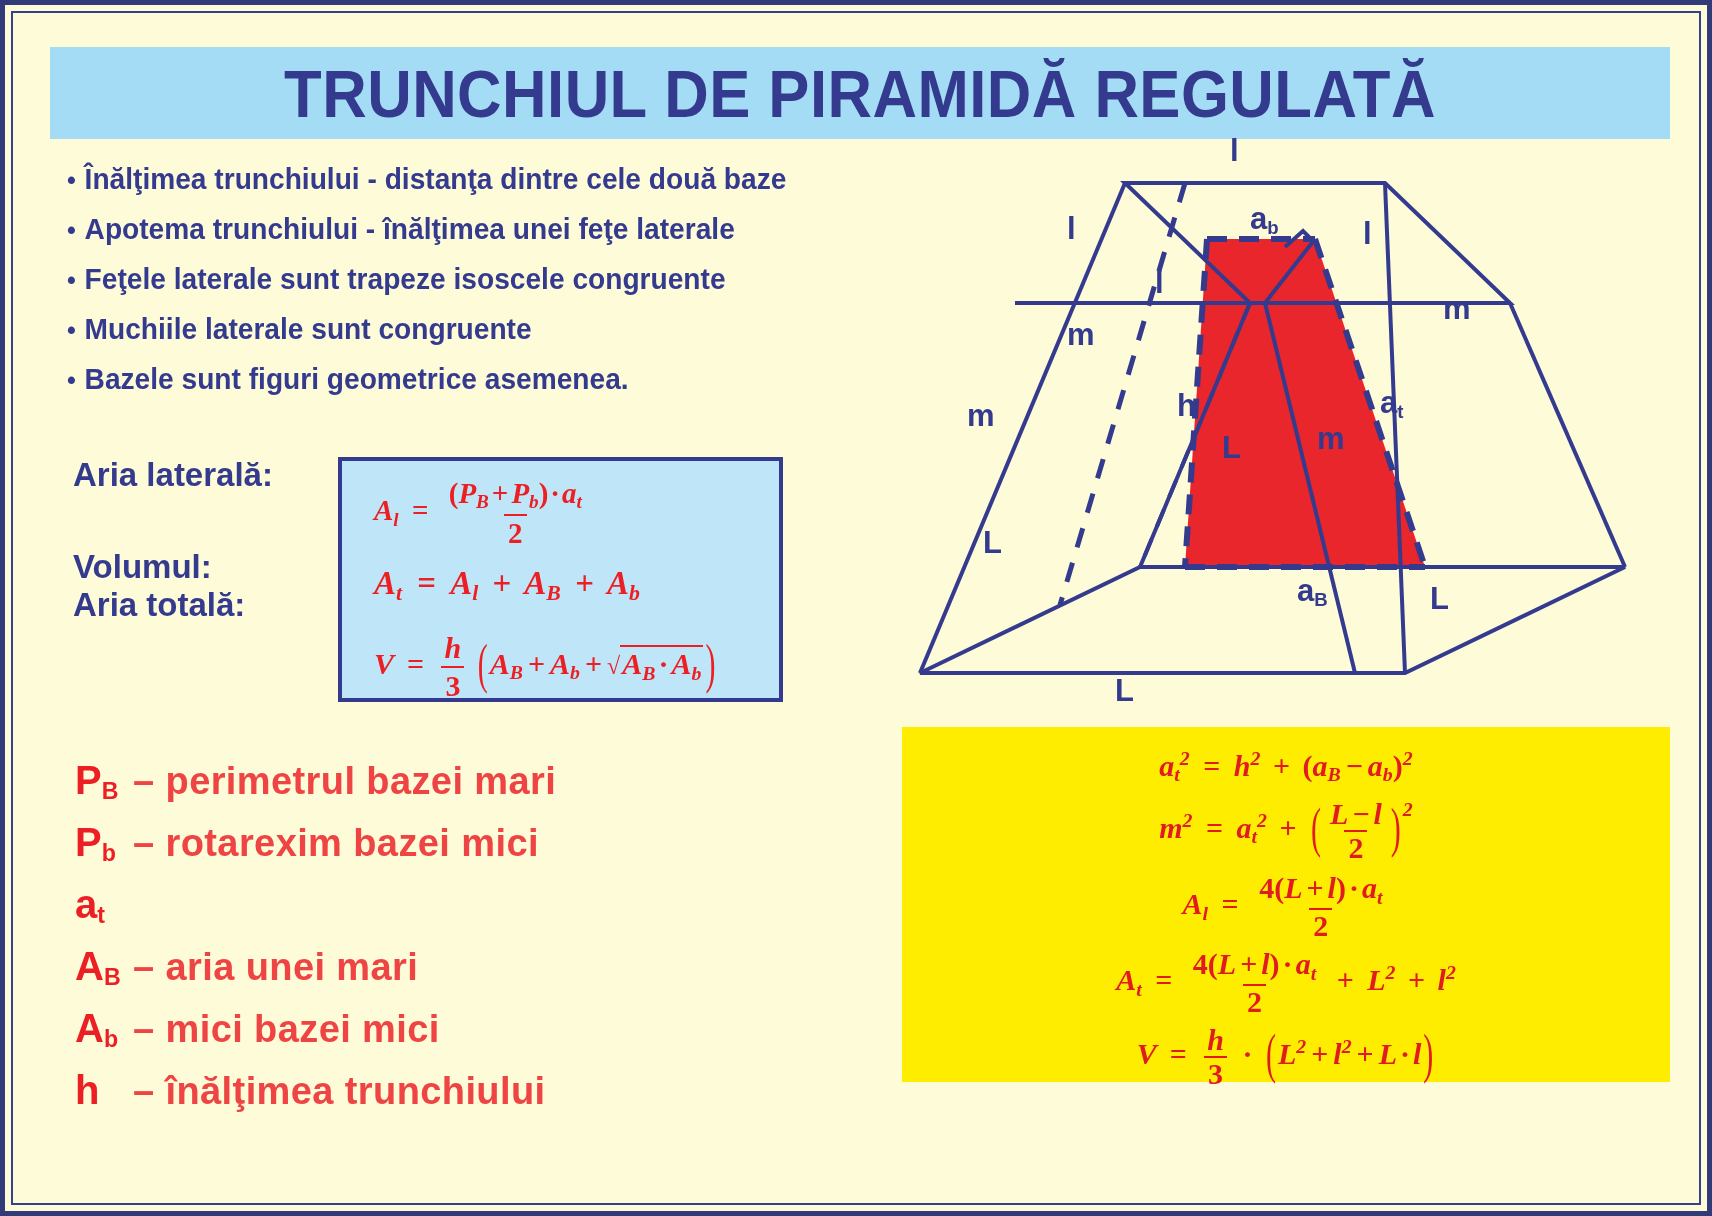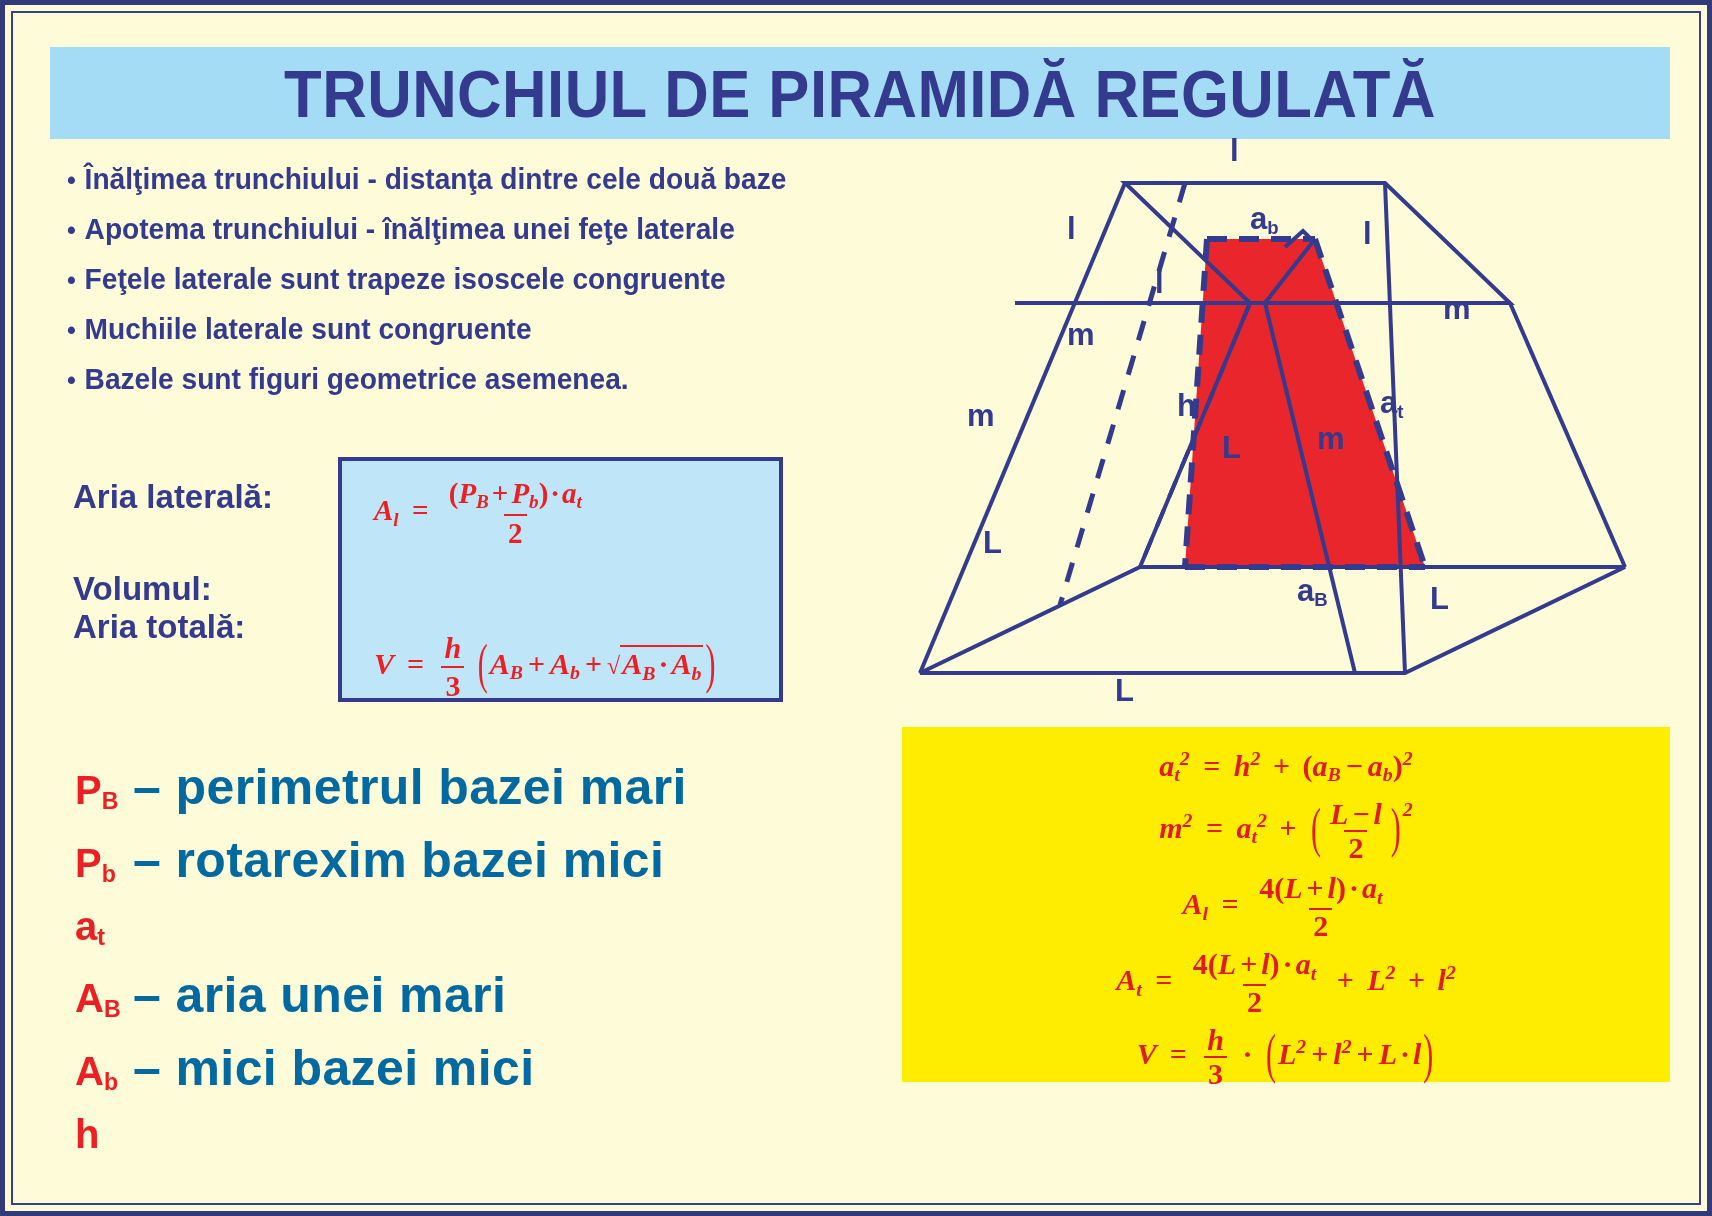--- a/index.html
+++ b/index.html
@@ -71,21 +71,21 @@
     font-size: 26px;
     line-height: 1;
     margin-right: 9px;
     color: #343b8e;
   }
 
   
   .area-labels {
     position: absolute;
     left: 68px;
-    top: 473px;
+    top: 451px;
     width: 268px;
   }
   .area-label {
     color: #343b8e;
     font-family: "Liberation Sans Narrow", "Liberation Sans", sans-serif;
     font-weight: bold;
     font-size: 33px;
     white-space: nowrap;
   }
   .area-label.l1 { margin-bottom: 54px; }
@@ -155,24 +155,24 @@
     font-family: "Liberation Sans", sans-serif;
     font-weight: bold;
     font-size: 40px;
     min-width: 58px;
   }
   .legend-sym .sb {
     font-size: 0.58em;
     vertical-align: -0.22em;
   }
   .legend-desc {
-    color: #0369a1;
+    color: #ef4444;
     font-family: "Liberation Sans", sans-serif;
     font-weight: bold;
-    font-size: 50px;
+    font-size: 38px;
     letter-spacing: 0.4px;
   }
 
   
   .yellow-box {
     position: absolute;
     left: 897px;
     top: 722px;
     width: 768px;
     height: 355px;
@@ -281,20 +281,29 @@
 
     <div class="fx" style="left:32px; top:16px; font-size:29px;">
       <span>A</span><span class="sub">l</span>
       <span class="paren" style="margin:0 6px;">=</span>
       <span class="frac">
         <span class="num"><span class="paren">(</span><span>P</span><span class="sub">B</span><span class="paren" style="margin:0 3px;">+</span><span>P</span><span class="sub">b</span><span class="paren">)</span><span class="paren" style="margin:0 2px;">·</span><span>a</span><span class="sub">t</span></span>
         <span class="den" style="font-style:normal;">2</span>
       </span>
     </div>
 
+    <div class="fx" style="left:32px; top:104px; font-size:33px;">
+      <span>A</span><span class="sub">t</span>
+      <span class="paren" style="margin:0 7px;">=</span>
+      <span>A</span><span class="sub">l</span>
+      <span class="paren" style="margin:0 6px;">+</span>
+      <span>A</span><span class="sub">B</span>
+      <span class="paren" style="margin:0 6px;">+</span>
+      <span>A</span><span class="sub">b</span>
+    </div>
 
     <div class="fx" style="left:32px; top:170px; font-size:30px;">
       <span>V</span>
       <span class="paren" style="margin:0 6px;">=</span>
       <span class="frac">
         <span class="num">h</span>
         <span class="den" style="font-style:normal;">3</span>
       </span>
       <span class="bigparen">(</span><span>A</span><span class="sub">B</span><span class="paren" style="margin:0 5px;">+</span><span>A</span><span class="sub">b</span><span class="paren" style="margin:0 5px;">+</span><span class="radical" style="font-size:0.8em;">√</span><span class="rad-body"><span>A</span><span class="sub">B</span><span class="paren" style="margin:0 3px;">·</span><span>A</span><span class="sub">b</span></span><span class="bigparen">)</span>
     </div>
@@ -316,20 +325,21 @@
     <div class="legend-row">
       <span class="legend-sym"><span>A</span><span class="sb">B</span></span>
       <span class="legend-desc"><span>–</span> <span>aria unei mari</span></span>
     </div>
     <div class="legend-row">
       <span class="legend-sym"><span>A</span><span class="sb">b</span></span>
       <span class="legend-desc"><span>–</span> <span>mici bazei mici</span></span>
     </div>
     <div class="legend-row">
       <span class="legend-sym"><span>h</span><span class="sb"></span></span>
+      <span class="legend-desc"><span>–</span> <span>înălţimea trunchiului</span></span>
     </div>
   </div>
 
   <div class="diagram">
     <svg width="800" height="590" viewBox="0 0 800 590">
 
       <polygon points="322,104 430,104 540,432 300,432" fill="#e8262b" stroke="none"></polygon>
 
       <polygon points="35,538 520,538 740,432 255,432" fill="none" stroke="#343b8e" stroke-width="4"></polygon>
 

